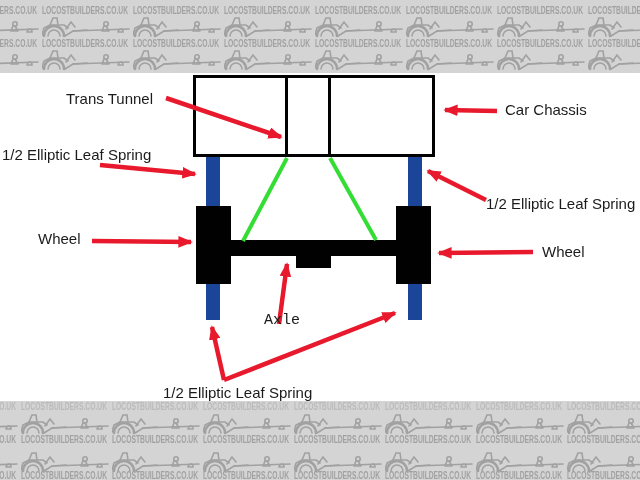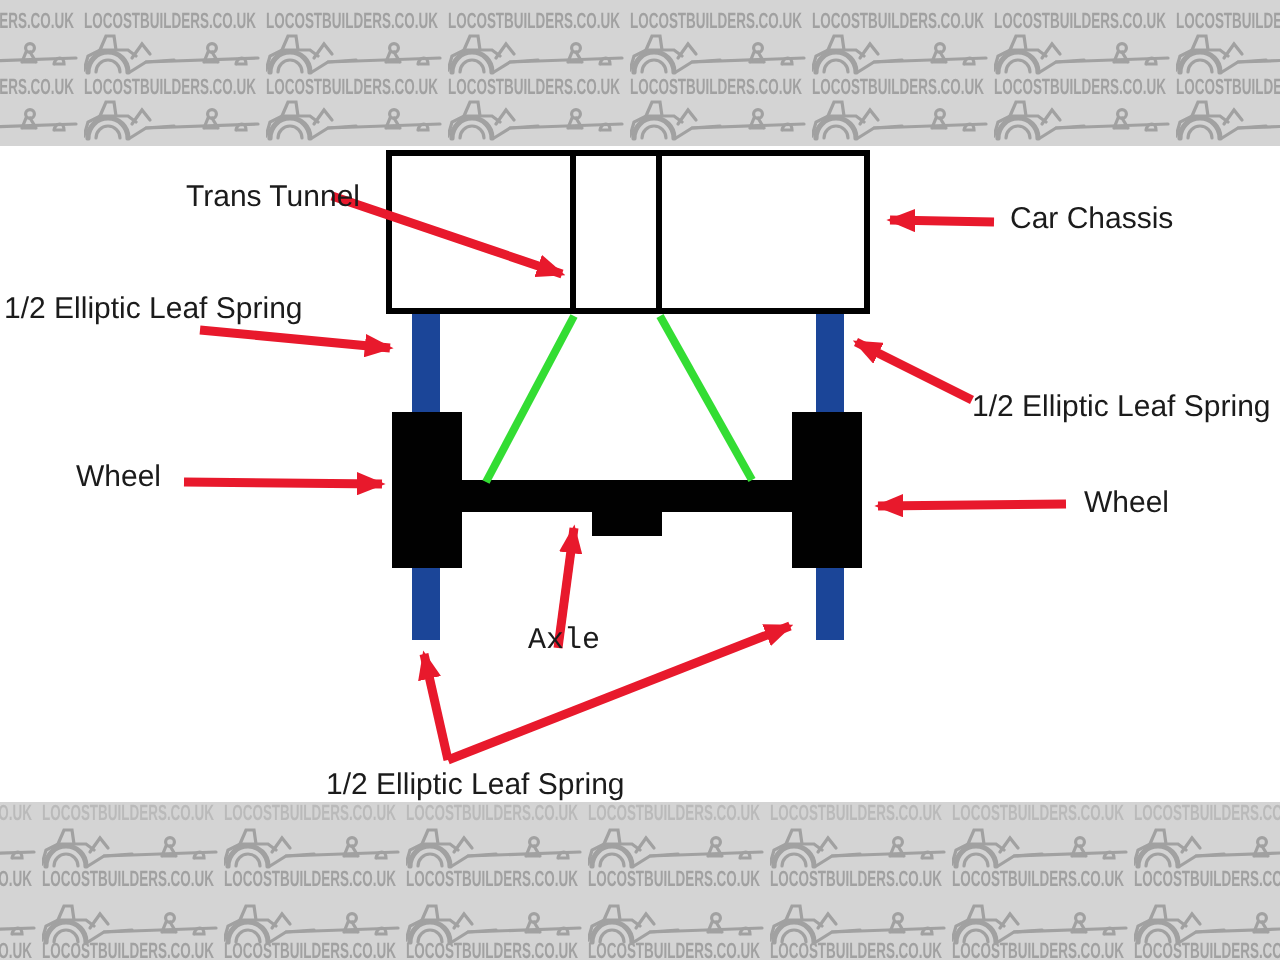--- a/index.html
+++ b/index.html
@@ -176,21 +176,21 @@
       <line x1="100" y1="165" x2="195" y2="174" marker-end="url(#arrow-head)"></line>
       <line x1="486" y1="200" x2="428" y2="171" marker-end="url(#arrow-head)"></line>
       <line x1="92" y1="241" x2="191" y2="242" marker-end="url(#arrow-head)"></line>
       <line x1="533" y1="252" x2="439" y2="253" marker-end="url(#arrow-head)"></line>
       <line x1="279" y1="324" x2="287" y2="264" marker-end="url(#arrow-head)"></line>
       <line x1="224" y1="380" x2="212" y2="327" marker-end="url(#arrow-head)"></line>
       <line x1="224" y1="380" x2="395" y2="313" marker-end="url(#arrow-head)"></line>
     </g>
   </svg>
 
-  <div class="lbl" style="left:93px;top:91px;text-align:center;">Trans Tunnel</div>
+  <div class="lbl" style="left:66px;top:91px;text-align:center;">Trans Tunnel</div>
   <div class="lbl" style="left:505px;top:102px;">Car Chassis</div>
   <div class="lbl" style="left:2px;top:147px;">1/2 Elliptic Leaf Spring</div>
   <div class="lbl" style="left:486px;top:196px;">1/2 Elliptic Leaf Spring</div>
   <div class="lbl" style="left:38px;top:231px;">Wheel</div>
   <div class="lbl" style="left:542px;top:244px;">Wheel</div>
   <div class="lbl" style="left:264px;top:313px;font-family:Liberation Mono, monospace;">Axle</div>
   <div class="lbl" style="left:163px;top:385px;">1/2 Elliptic Leaf Spring</div>
 
 </div>
 

